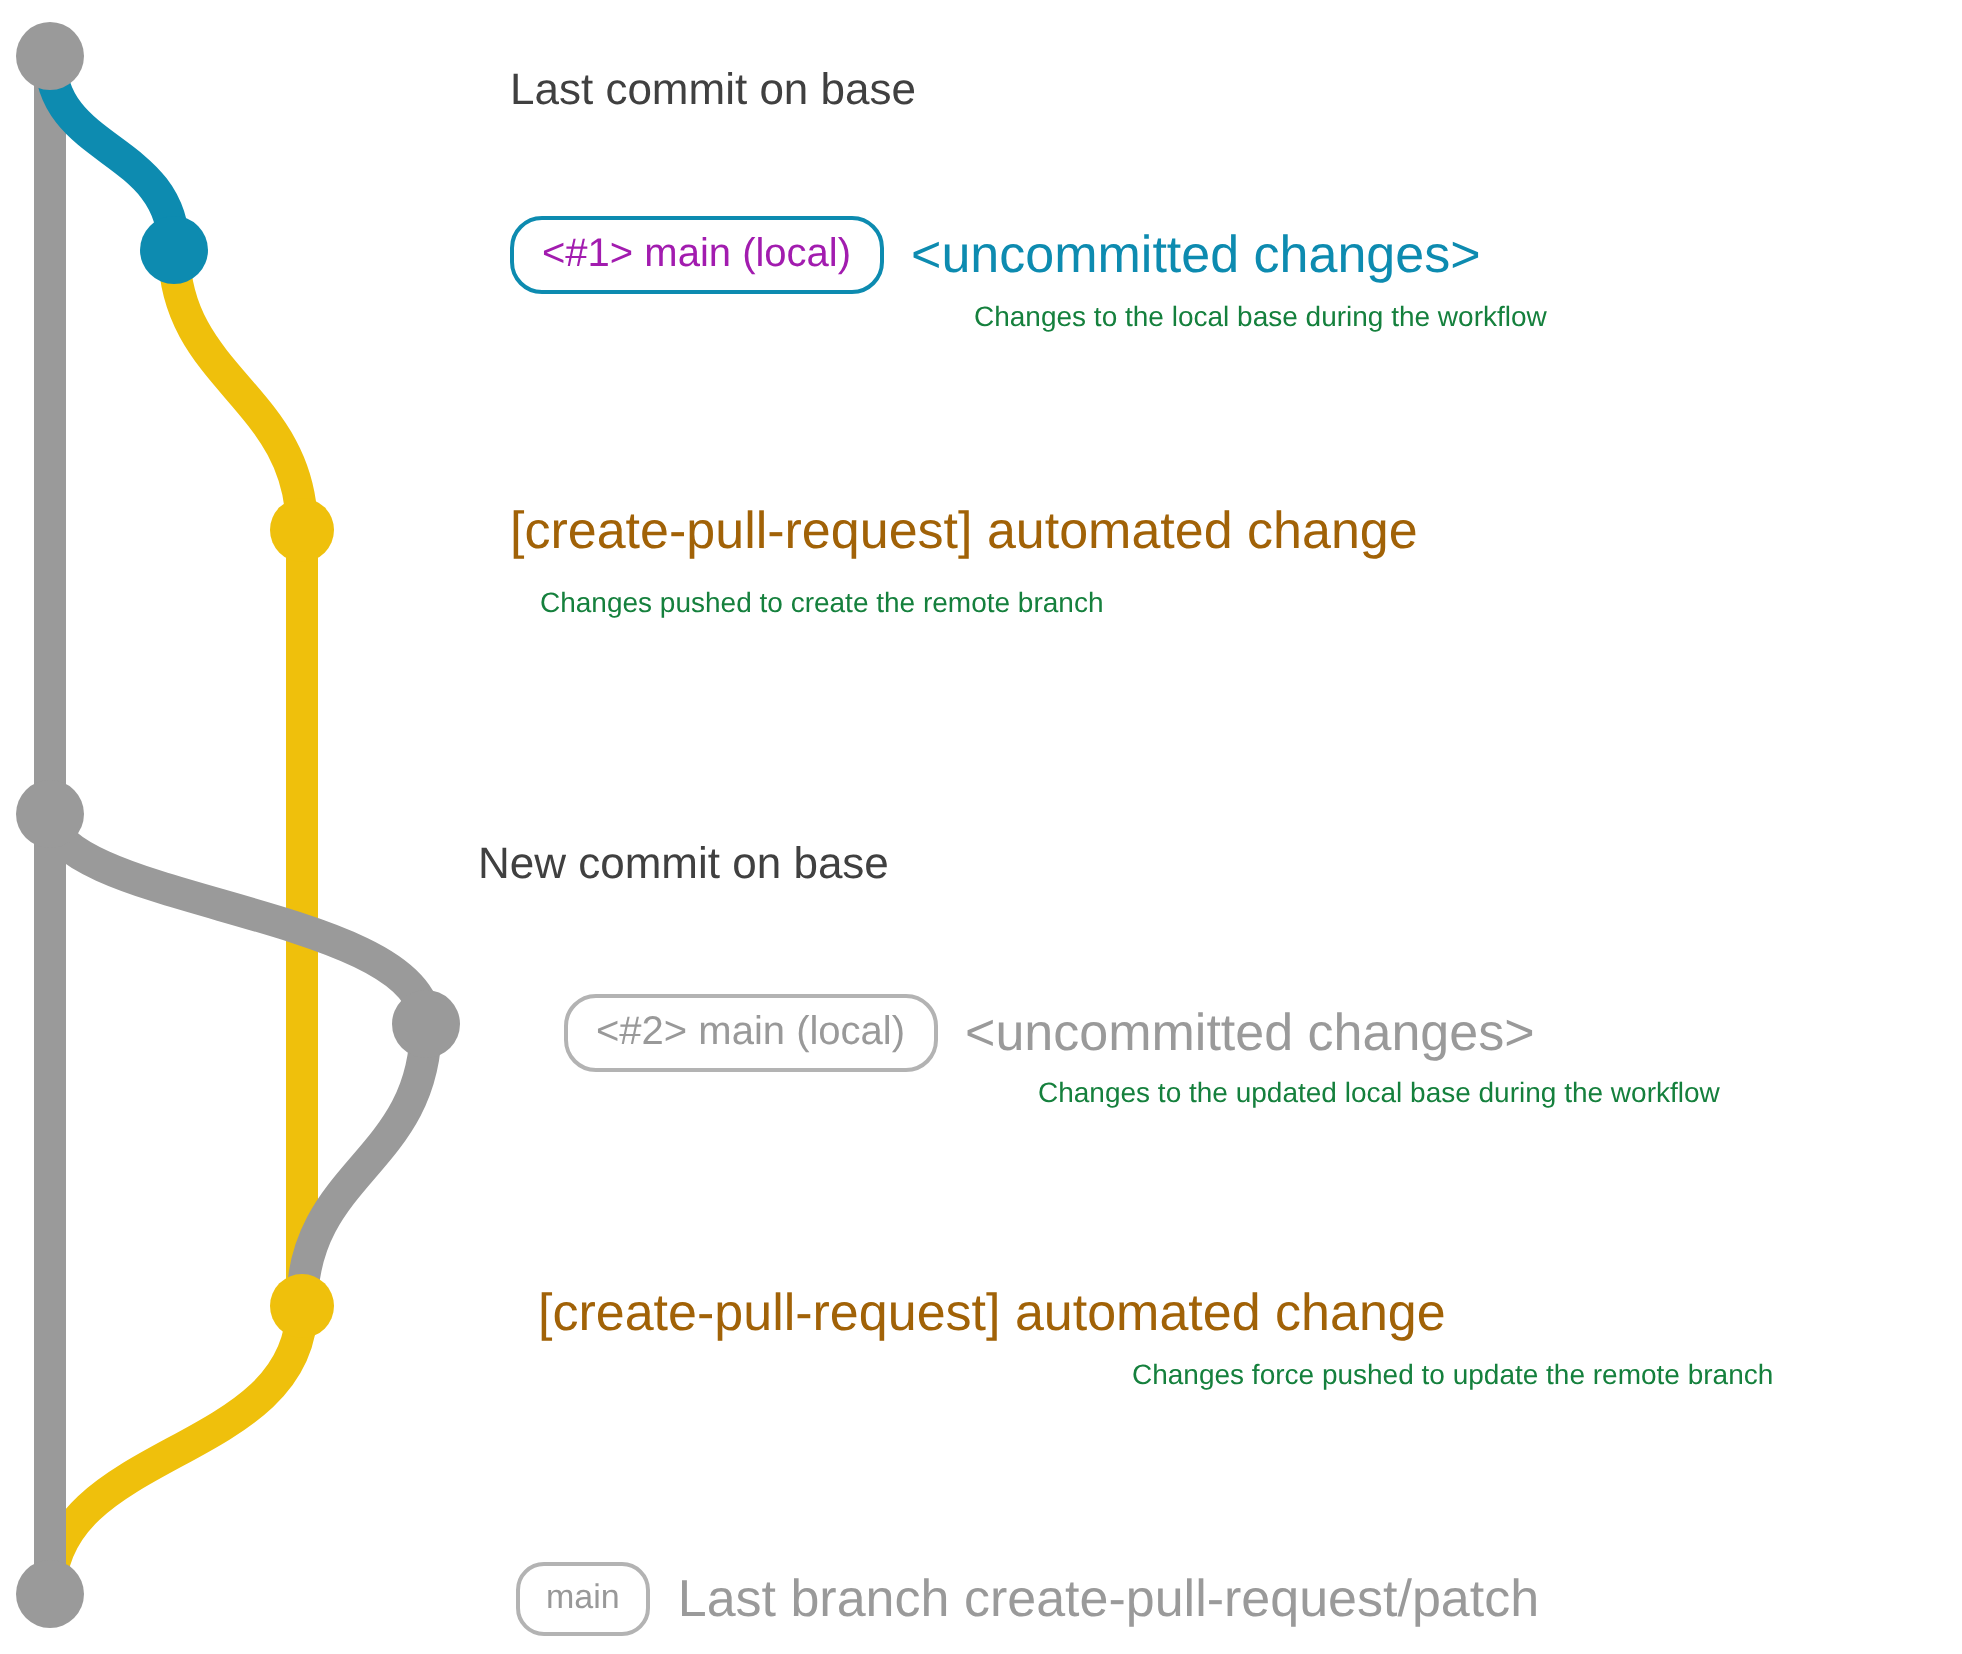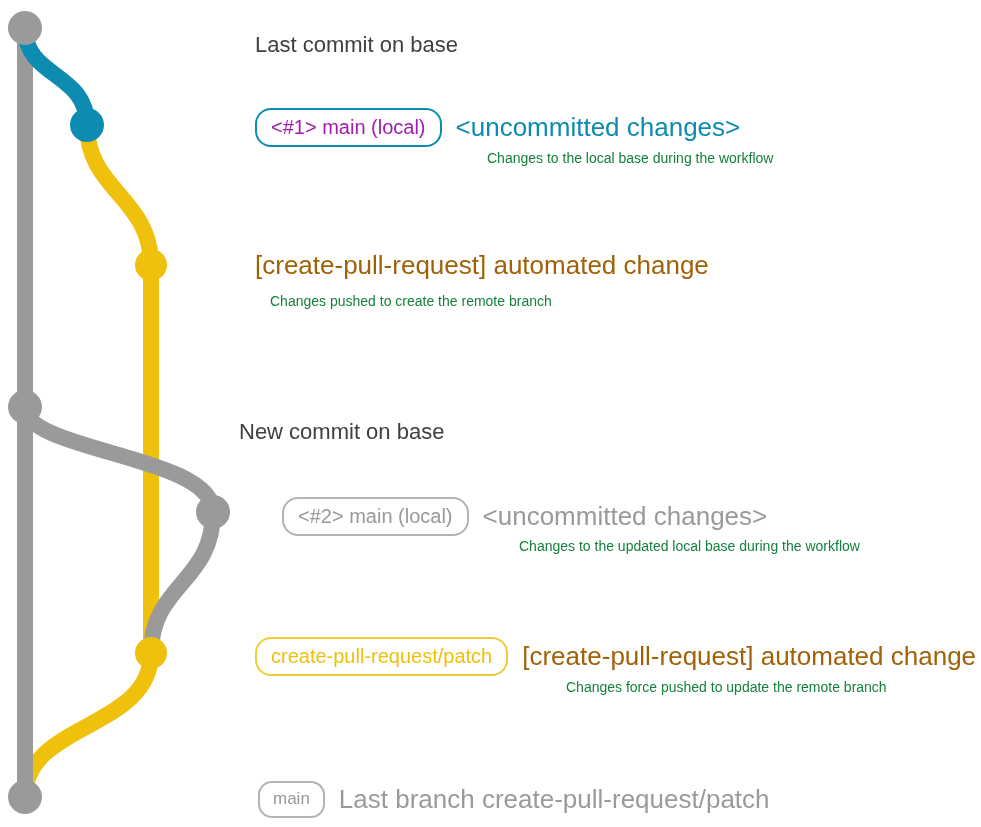--- a/index.html
+++ b/index.html
@@ -139,21 +139,20 @@
   </div>
 
   <div class="row" style="left:255px; top:497px;margin-left:27px;">
     <span class="pill gray">&lt;#2&gt; main (local)</span>
     <span class="pill-gap"></span>
     <span class="subject gray big" style="margin-top:7px;">&lt;uncommitted changes&gt;</span>
   </div>
   <div class="note" style="left:487px; top:535px;margin-left:32px;">Changes to the updated local base during the workflow</div>
 
   <div class="row" style="left:255px; top:637px;">
-    <span class="pill yellow">create-pull-request/patch</span>
     <span class="pill-gap"></span>
     <span class="subject yellow big" style="margin-top:7px;">[create-pull-request] automated change</span>
   </div>
   <div class="note" style="left:566px; top:676px;">Changes force pushed to update the remote branch</div>
 
   <div class="row" style="left:258px; top:781px;">
     <span class="pill gray small">main</span>
     <span class="pill-gap"></span>
     <span class="subject gray big" style="margin-top:6px;">Last branch create-pull-request/patch</span>
   </div>

